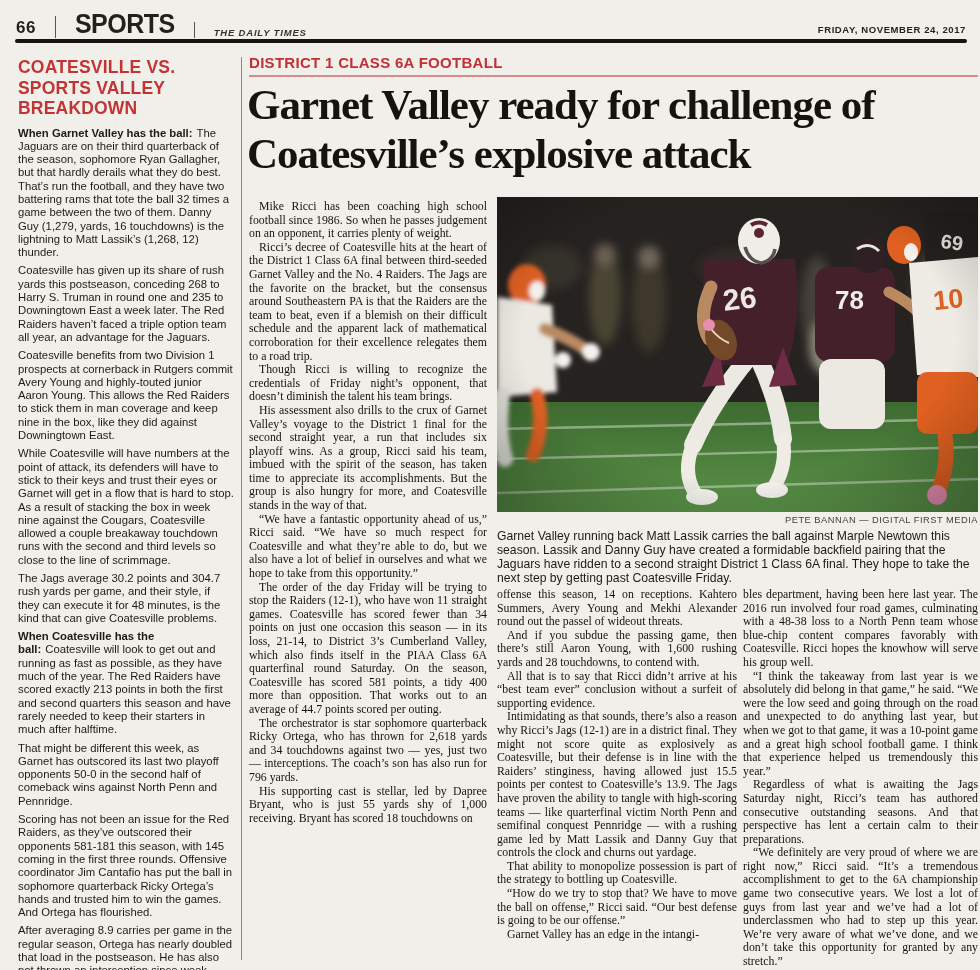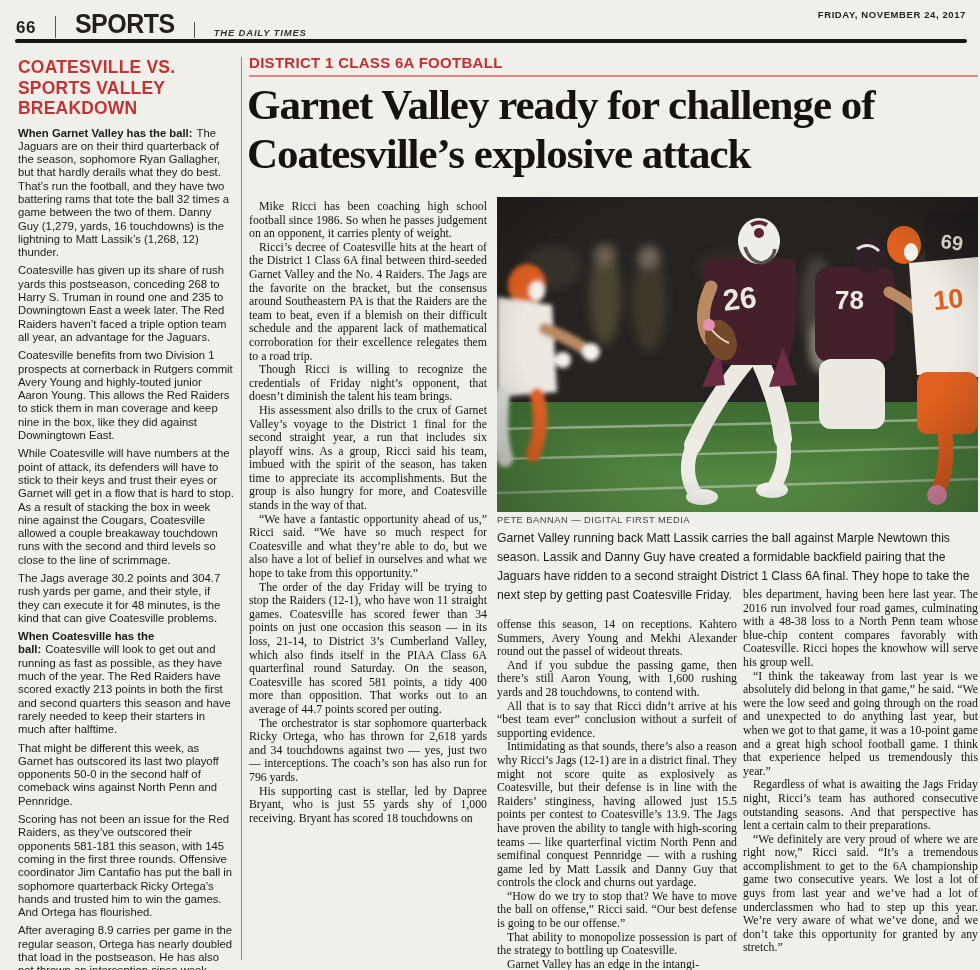--- a/index.html
+++ b/index.html
@@ -7,56 +7,56 @@
   .page { position:relative; width:980px; height:970px; background:#f1efe9; overflow:hidden; color:#221f1c; }
 
   
   .masthead { position:absolute; left:16px; right:14px; top:8px; height:30px; display:flex; align-items:flex-end; justify-content:space-between; }
   .mast-left { display:flex; align-items:flex-end; gap:19px; }
   .pagenum { font-size:17px; font-weight:800; letter-spacing:0.5px; }
   .vbar { width:1px; height:22px; background:#555; }
   .vbar.small { height:16px; }
   .section { font-size:25px; font-weight:800; letter-spacing:-0.5px; transform:scaleY(1.08); }
   .pub { font-size:9.5px; font-weight:700; letter-spacing:0.8px; color:#333;font-style:italic; }
-  .mast-right { font-size:9.5px; font-weight:700; letter-spacing:0.6px; color:#222; padding-bottom:18px; }
+  .mast-right { font-size:9.5px; font-weight:700; letter-spacing:0.6px; color:#222; padding-bottom:3px; }
   .thick-rule { position:absolute; left:15px; right:13px; top:39px; height:4px; background:#171512; border-radius:2px; }
 
   
   .sidebar { position:absolute; left:18px; top:57px; width:216px; }
   .sb-title { margin:0 0 8px 0; font-size:17.5px; line-height:20.5px; font-weight:800; color:#c23434; letter-spacing:0.2px; }
   .sidebar p { margin:0 0 5px 0; font-size:11.3px; line-height:13.3px; text-align:left; color:#1d1b18; }
   .sb-lead { font-weight:700; }
   .sb-lead:not(:empty) { margin-right:4px; }
   .vdivider { position:absolute; left:241px; top:57px; height:903px; width:1px; background:#8d8a84; }
 
   
   .main { position:absolute; left:249px; top:54px; width:729px; height:912px; }
   .kicker { position:absolute; left:0; top:0; font-size:15px; font-weight:800; letter-spacing:0.3px; color:#c22f35; }
   .kicker-rule { position:absolute; left:0; right:0; top:21px; height:2px; background:#d98a8a; }
   .headline { position:absolute; left:-2px; top:26px; width:735px; margin:0; font-family:"Liberation Serif", serif; font-weight:700; font-size:43px; line-height:49px; letter-spacing:-1px; color:#15120f; }
 
   .col { position:absolute; font-family:"Liberation Serif", serif; }
   .col p { margin:0; font-size:11.8px; line-height:13.6px; text-align:justify; text-indent:10px; color:#15130f; }
   .col p.cont { text-indent:0; }
   .col1 { left:0; top:146px; width:238px; }
-  .col2 { left:248px; top:564px; width:240px; }
+  .col2 { left:248px; top:534px; width:240px; }
   .col3 { left:494px; top:534px; width:235px; }
 
   .byline-block { margin-bottom:5px; }
   .rule2 { height:2px; background:#2a2724; margin-bottom:6px; }
   .rule1 { height:1px; background:#2a2724; margin-top:6px; margin-bottom:6px; }
   .byline { font-family:"Liberation Sans", sans-serif; font-weight:800; font-size:13.5px; margin-bottom:3px; }
   .credit-line { font-family:"Liberation Serif", serif; font-style:italic; font-weight:600; font-size:11.8px; line-height:14px; color:#26221e; }
 
   
   .photo-block { position:absolute; left:248px; top:143px; width:481px; }
   .photo { width:481px; height:315px; background:#211e1b; overflow:hidden; }
   .photo svg { display:block; }
-  .credit { margin-top:3px; font-size:9.3px; letter-spacing:0.5px; color:#403d39; font-weight:500; }
-  .caption { margin-top:4px; font-size:12.2px; line-height:19px; color:#1d1b18; text-align:left; }
+  .credit { margin-top:3px; text-align:right; font-size:9.3px; letter-spacing:0.5px; color:#403d39; font-weight:500; }
+  .caption { margin-top:4px; font-size:12.2px; line-height:14px; color:#1d1b18; text-align:left; }
 </style>
 </head>
 <body>
 
 <div class="page">
 
   <header class="masthead">
     <div class="mast-left">
       <span class="pagenum">66</span>
       <span class="vbar"></span>
@@ -197,26 +197,26 @@
       </div>
       <div class="credit">PETE BANNAN — DIGITAL FIRST MEDIA</div>
       <figcaption class="caption">Garnet Valley running back Matt Lassik carries the ball against Marple Newtown this season. Lassik and Danny Guy have created a formidable backfield pairing that the Jaguars have ridden to a second straight District 1 Class 6A final. They hope to take the next step by getting past Coatesville Friday.</figcaption>
     </figure>
 
     <section class="col col2">
       <p class="cont">offense this season, 14 on receptions. Kahtero Summers, Avery Young and Mekhi Alexander round out the passel of wideout threats.</p>
       <p>And if you subdue the passing game, then there’s still Aaron Young, with 1,600 rushing yards and 28 touchdowns, to contend with.</p>
       <p>All that is to say that Ricci didn’t arrive at his “best team ever” conclusion without a surfeit of supporting evidence.</p>
       <p>Intimidating as that sounds, there’s also a reason why Ricci’s Jags (12-1) are in a district final. They might not score quite as explosively as Coatesville, but their defense is in line with the Raiders’ stinginess, having allowed just 15.5 points per contest to Coatesville’s 13.9. The Jags have proven the ability to tangle with high-scoring teams — like quarterfinal victim North Penn and semifinal conquest Pennridge — with a rushing game led by Matt Lassik and Danny Guy that controls the clock and churns out yardage.</p>
+      <p>That ability to monopolize possession is part of the strategy to bottling up Coatesville.</p>
       <p>“How do we try to stop that? We have to move the ball on offense,” Ricci said. “Our best defense is going to be our offense.”</p>
-      <p>That ability to monopolize possession is part of the strategy to bottling up Coatesville.</p>
       <p>Garnet Valley has an edge in the intangi-</p>
     </section>
 
     <section class="col col3">
       <p class="cont">bles department, having been here last year. The 2016 run involved four road games, culminating with a 48-38 loss to a North Penn team whose blue-chip content compares favorably with Coatesville. Ricci hopes the knowhow will serve his group well.</p>
       <p>“I think the takeaway from last year is we absolutely did belong in that game,” he said. “We were the low seed and going through on the road and unexpected to do anything last year, but when we got to that game, it was a 10-point game and a great high school football game. I think that experience helped us tremendously this year.”</p>
-      <p>Regardless of what is awaiting the Jags Friday night, Ricci’s team has authored consecutive outstanding seasons. And that perspective has lent a certain calm to their preparations.</p>
+      <p>Regardless of what is awaiting the Jags Saturday night, Ricci’s team has authored consecutive outstanding seasons. And that perspective has lent a certain calm to their preparations.</p>
       <p>“We definitely are very proud of where we are right now,” Ricci said. “It’s a tremendous accomplishment to get to the 6A championship game two consecutive years. We lost a lot of guys from last year and we’ve had a lot of underclassmen who had to step up this year. We’re very aware of what we’ve done, and we don’t take this opportunity for granted by any stretch.”</p>
     </section>
   </main>
 
 </div>
 
 </body></html>

